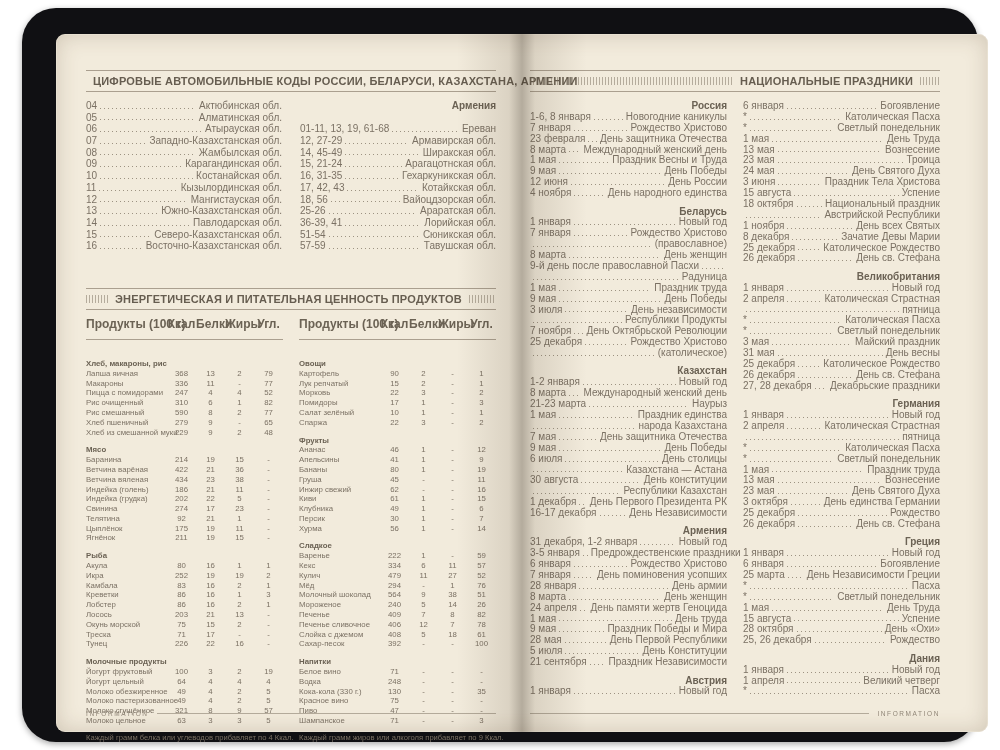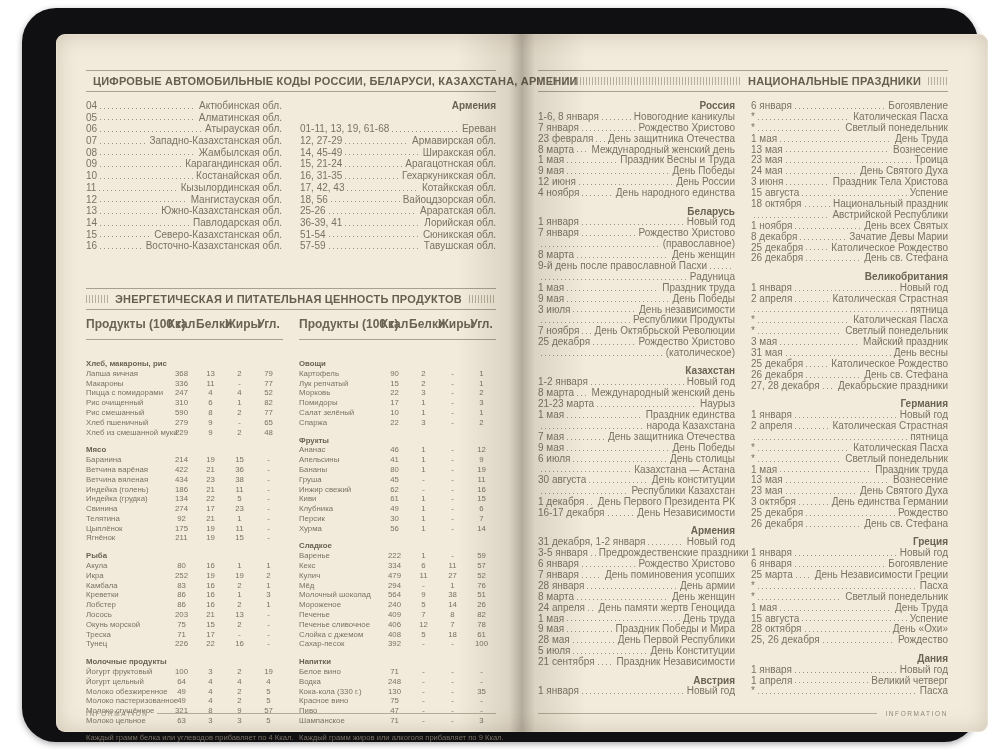--- a/index.html
+++ b/index.html
@@ -6,21 +6,21 @@
   body{width:1000px;height:750px;background:#ffffff;font-family:"Liberation Sans",sans-serif;-webkit-font-smoothing:antialiased;}
   *{box-sizing:border-box;}
   .scene{position:relative;width:1000px;height:750px;overflow:hidden;}
   .cover{position:absolute;left:22px;top:8px;width:956px;height:734px;background:#101013;border-radius:34px;box-shadow:0 2px 6px rgba(0,0,0,.35);}
   .pages{position:absolute;left:34px;top:26px;width:932px;height:698px;background:#f2ebdc;border-radius:9px;
          box-shadow:inset 0 0 0 1px rgba(255,252,240,.25), inset 0 0 22px rgba(85,66,42,.22);}
   .gutter{position:absolute;left:50%;top:0;bottom:0;width:130px;transform:translateX(-50%);pointer-events:none;
           background:linear-gradient(to right,rgba(80,64,44,0) 0%,rgba(80,64,44,.14) 40%,rgba(48,37,23,.32) 50%,rgba(80,64,44,.14) 60%,rgba(80,64,44,0) 100%);}
   .page{position:absolute;top:0;bottom:0;width:50%;color:#7b7164;}
   .page.left{left:0;padding:36px 26px 0 30px;}
-  .page.right{right:10px;padding:36px 30px 0 26px;}
+  .page.right{right:18px;padding:36px 30px 0 26px;}
 
   
   .sec-header{display:flex;align-items:center;gap:7px;border-top:1px solid rgba(130,119,102,.65);border-bottom:1px solid rgba(130,119,102,.65);padding:4px 0;}
   .sec-title{font-size:11px;font-weight:bold;color:#665d50;white-space:nowrap;letter-spacing:.2px;line-height:12px;}
   .stripe{height:8px;background:repeating-linear-gradient(90deg,rgba(120,109,93,.5) 0 1px,transparent 1px 3px);}
   .stripe.fixed{width:22px;}
   .stripe.fixed2{width:20px;}
   .stripe.grow{flex:1;}
 
   
@@ -292,21 +292,21 @@
                 </div>
                 <div class="nut-row">
                   <span class="n-name">Индейка (голень)</span>
                   <span class="n-c">186</span>
                   <span class="n-c">21</span>
                   <span class="n-c">11</span>
                   <span class="n-c">-</span>
                 </div>
                 <div class="nut-row">
                   <span class="n-name">Индейка (грудка)</span>
-                  <span class="n-c">134</span>
+                  <span class="n-c">202</span>
                   <span class="n-c">22</span>
                   <span class="n-c">5</span>
                   <span class="n-c">-</span>
                 </div>
                 <div class="nut-row">
                   <span class="n-name">Свинина</span>
                   <span class="n-c">274</span>
                   <span class="n-c">17</span>
                   <span class="n-c">23</span>
                   <span class="n-c">-</span>

